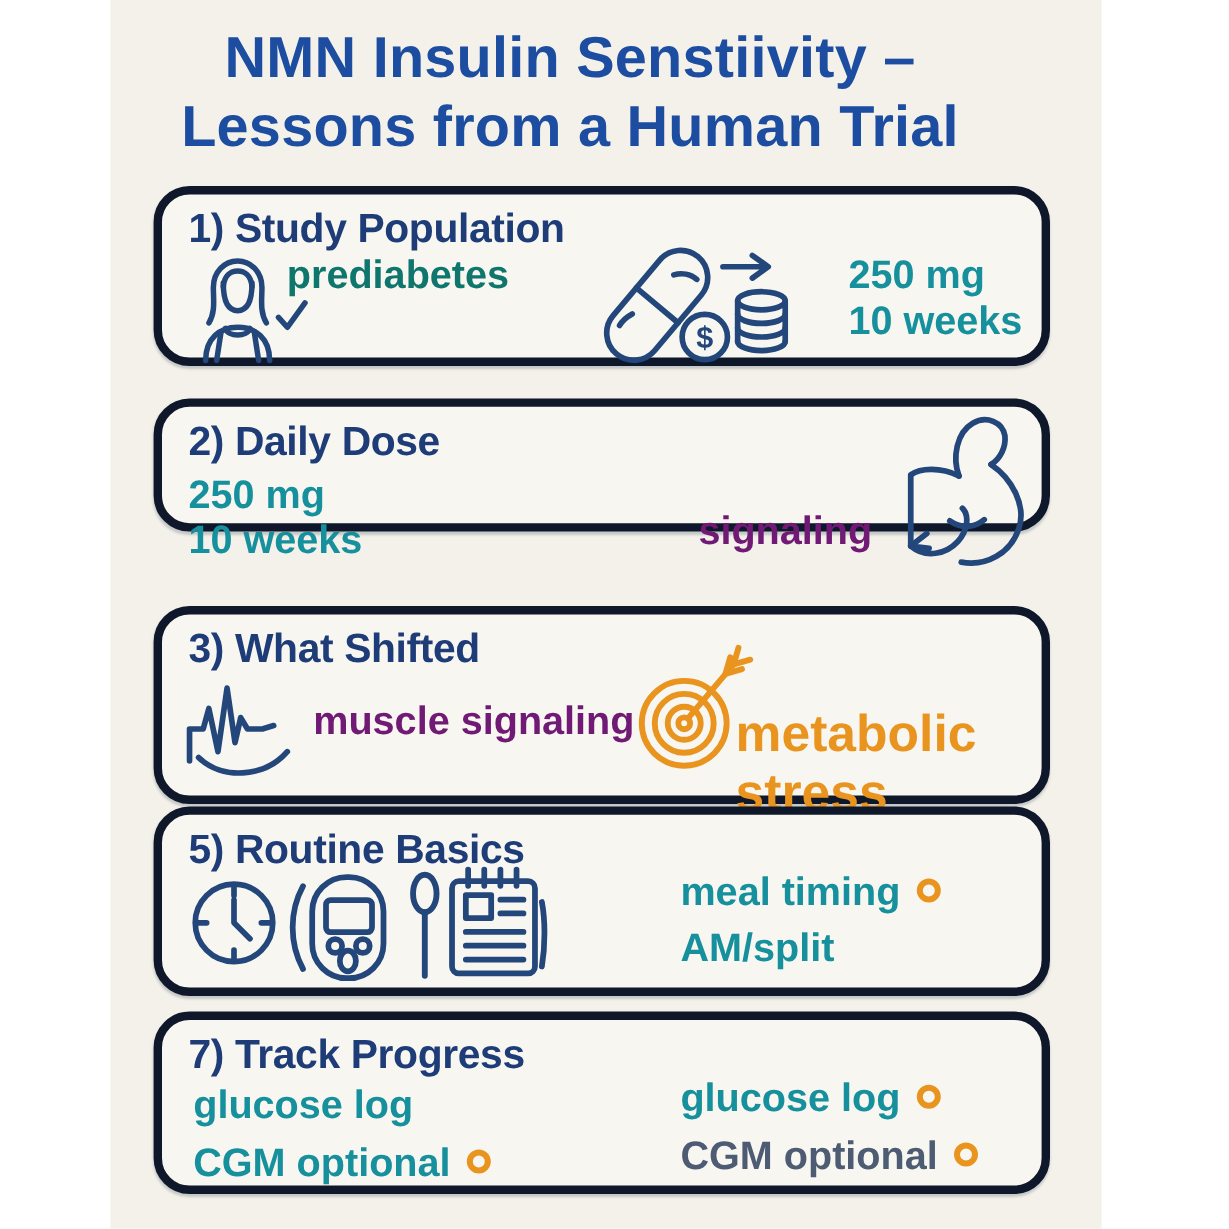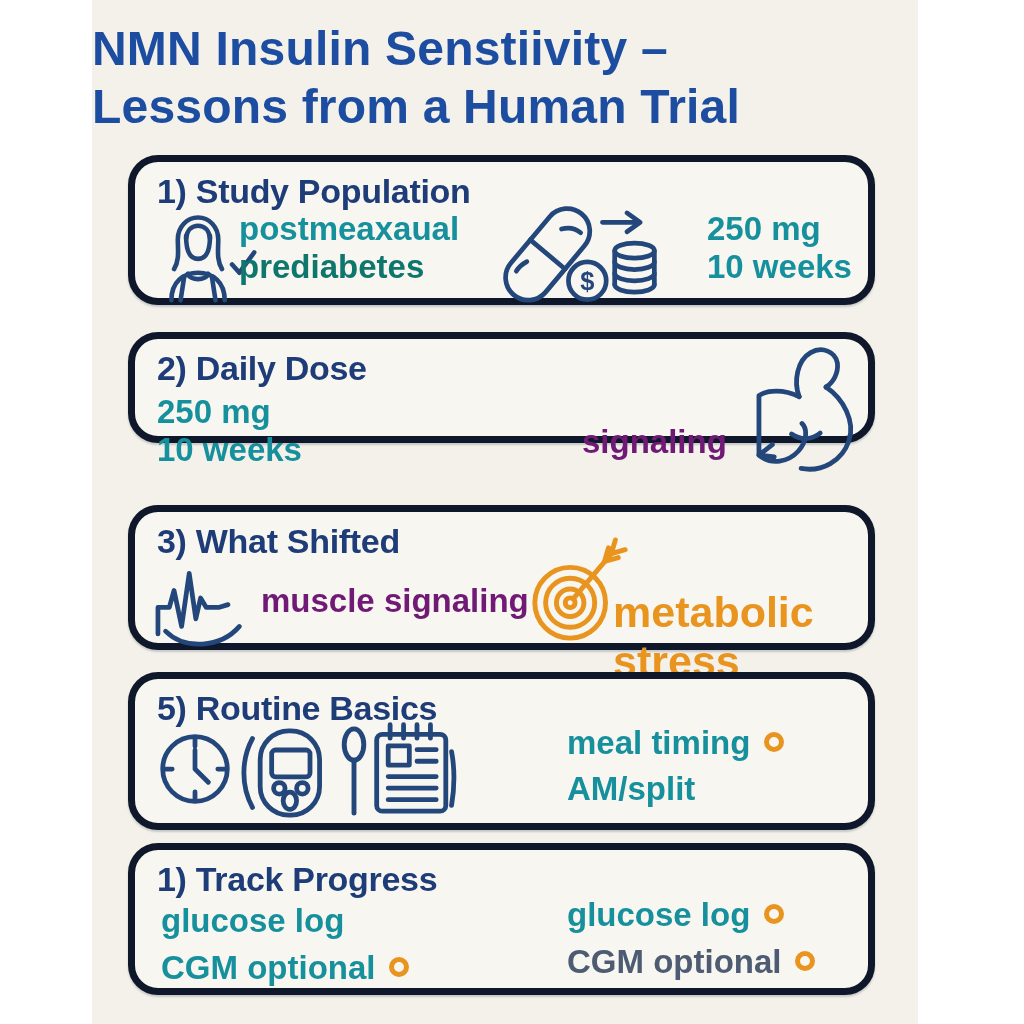--- a/index.html
+++ b/index.html
@@ -5,21 +5,21 @@
   html,body{margin:0;padding:0;}
   body{
     width:1024px;height:1024px;background:#ffffff;position:relative;
     font-family:"Liberation Sans",sans-serif;overflow:hidden;
   }
   .page{
     position:absolute;left:92px;top:0;width:826px;height:1024px;
     background:#f4f1ea;
   }
   .title{
-    position:absolute;left:92px;top:20px;width:766px;text-align:left;
+    position:absolute;left:92px;top:20px;width:766px;text-align:center;
     color:#1c4da0;font-size:48px;line-height:58px;font-weight:bold;letter-spacing:0.2px;
   }
   .card{
     position:absolute;left:128px;width:747px;box-sizing:border-box;
     background:#f8f6f0;border:7px solid #0f172a;border-radius:30px;
     box-shadow:0 2px 2px rgba(60,80,100,0.25);
   }
   .card h2{
     margin:0;position:absolute;left:22px;top:10px;
     color:#1e3d78;font-size:34px;font-weight:bold;letter-spacing:-0.3px;
@@ -32,21 +32,21 @@
   .stack span{display:block;line-height:38px;}
   .abs{position:absolute;}
   .ring{
     display:inline-block;width:10px;height:10px;border:5px solid #e8941f;
     border-radius:50%;margin-left:14px;vertical-align:2px;
   }
   svg.ico{fill:none;stroke:#24477b;stroke-width:5;stroke-linecap:round;stroke-linejoin:round;}
   svg.ico-orange{fill:none;stroke:#e8941f;stroke-width:5;stroke-linecap:round;stroke-linejoin:round;}
   .c1{top:155px;height:150px;}
   .c2{top:332px;height:111px;}
-  .c3{top:505px;height:145px;}
+  .c3{top:505px;height:165px;}
   .c4{top:672px;height:158px;}
   .c5{top:843px;height:152px;}
 </style>
 </head>
 <body>
 
 <div class="page"></div>
 
 <div class="title">
   <span>NMN Insulin Senstiivity –</span><br>
@@ -58,21 +58,20 @@
   <svg class="ico abs" style="left:18px;top:50px;" width="114" height="92" viewBox="0 0 120 100">
     <path d="M21,62 C27,52 25,41 25,30 C25,16 35,6 47,6 C59,6 69,16 69,30 C69,41 67,52 73,62"></path>
     <path d="M34,26 C34,43 39,51 47,51 C55,51 60,43 60,26"></path>
     <path d="M34,29 C35,19 41,15 47,15 C53,15 59,19 60,29"></path>
     <path d="M18,96 C18,76 31,66 47,66 C63,66 76,76 76,96"></path>
     <path d="M36,67 C38,75 56,75 58,67"></path>
     <path d="M32,70 L28,96 M62,70 L66,96"></path>
     <path d="M84,57 L92,66 L108,44"></path>
   </svg>
   <div class="stack abs" style="left:104px;top:48px;">
-    <span class="t-teal">postmeaxaual</span>
     <span class="t-teal2">prediabetes</span>
   </div>
   <svg class="ico abs" style="left:342px;top:32px;" width="198" height="118" viewBox="0 0 200 125">
     <g transform="rotate(40 70 64)">
       <rect x="46" y="8" width="48" height="112" rx="24"></rect>
       <line x1="46" y1="64" x2="94" y2="64"></line>
       <path d="M82,24 C75,24 68,28 64,34"></path>
       <path d="M58,84 C56,89 55,94 56,99"></path>
     </g>
     <path d="M128,30 H166 M154,20 L168,30 L154,40"></path>
@@ -159,21 +158,21 @@
     <div style="line-height:40px;">
       <span class="t-teal">meal timing</span><span class="ring"></span>
     </div>
     <div style="line-height:40px;">
       <span class="t-teal">AM/split</span>
     </div>
   </div>
 </section>
 
 <section class="card c5">
-  <h2>1) Track Progress</h2>
+  <h2>7) Track Progress</h2>
   <div class="abs" style="left:26px;top:50px;">
     <div style="line-height:41px;">
       <span class="t-teal">glucose log</span>
     </div>
     <div style="line-height:41px;">
       <span class="t-teal">CGM optional</span><span class="ring"></span>
     </div>
   </div>
   <div class="abs" style="left:432px;top:44px;">
     <div style="line-height:41px;">

